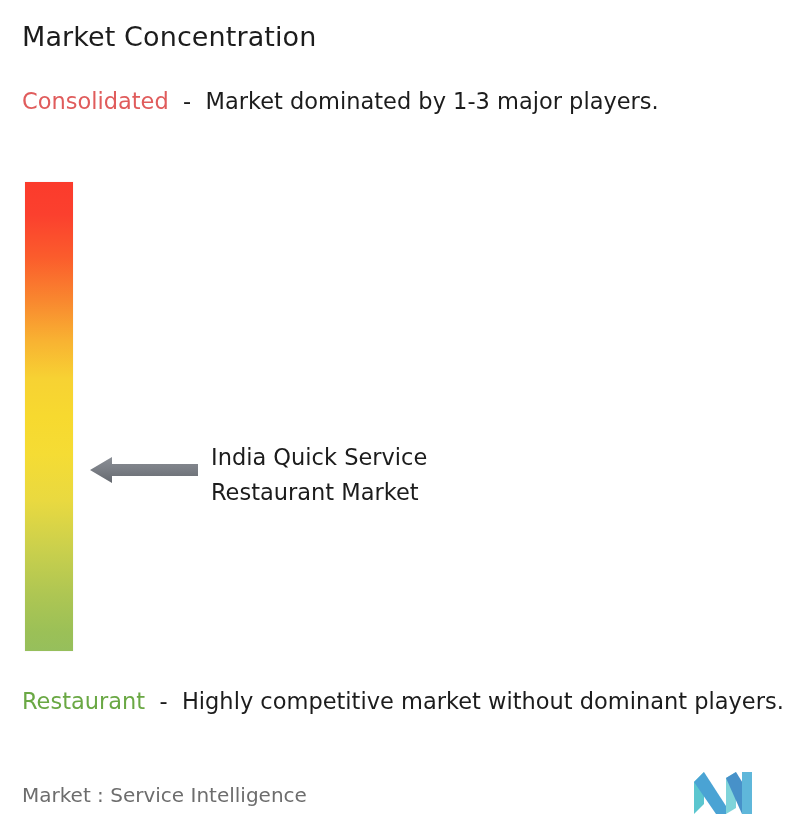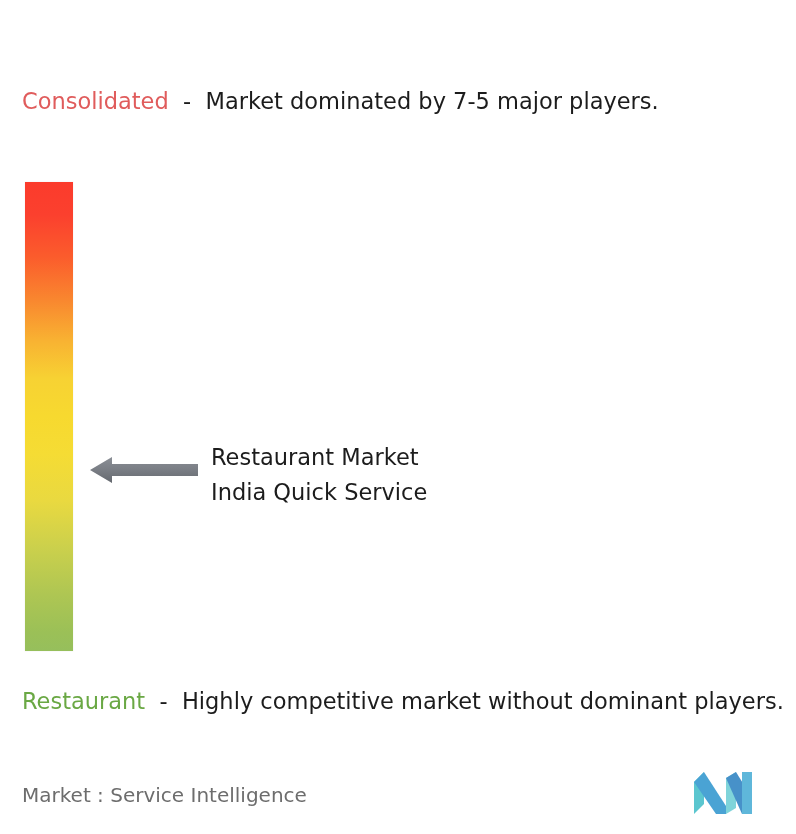--- a/index.html
+++ b/index.html
@@ -152,43 +152,44 @@
     display: block;
     width: 62px;
     height: 44px;
   }
 </style>
 </head>
 <body>
 
 <div class="page">
 
+  <div class="chart-title">Market Concentration</div>
 
   <div class="caption-top">
-    <span class="kw-consolidated" style="color: rgb(224, 92, 92);">Consolidated</span><span class="kw-sep">  -  </span><span>Market dominated by 7-5 major players.</span>
+    <span class="kw-consolidated" style="color: rgb(224, 92, 92);">Consolidated</span><span class="kw-sep">  -  </span><span>Market dominated by 1-3 major players.</span>
   </div>
 
   <div class="gradient-bar"></div>
 
   <div class="pointer">
     <svg viewBox="0 0 108 30" xmlns="http://www.w3.org/2000/svg" aria-hidden="true">
       <defs>
         <linearGradient id="arrGrad" x1="0" y1="0" x2="0" y2="1">
           <stop offset="0%" stop-color="#8b8f96"></stop>
           <stop offset="45%" stop-color="#7b7f86"></stop>
           <stop offset="100%" stop-color="#65696f"></stop>
         </linearGradient>
       </defs>
       <path d="M 0 15 L 22 2 L 22 9 L 108 9 L 108 21 L 22 21 L 22 28 Z" fill="url(#arrGrad)"></path>
     </svg>
   </div>
 
   <div class="pointer-label">
+    <span class="line">India Quick Service</span>
     <span class="line">Restaurant Market</span>
-    <span class="line">India Quick Service</span>
   </div>
 
   <div class="caption-bottom">
     <span class="kw-fragmented" style="color: rgb(106, 168, 68);">Restaurant</span><span class="kw-sep">  -  </span><span>Highly competitive market without dominant players.</span>
   </div>
 
   <div class="footer">
     <div class="source-text">
       <span>Market :</span>
       <span>Service Intelligence</span>

